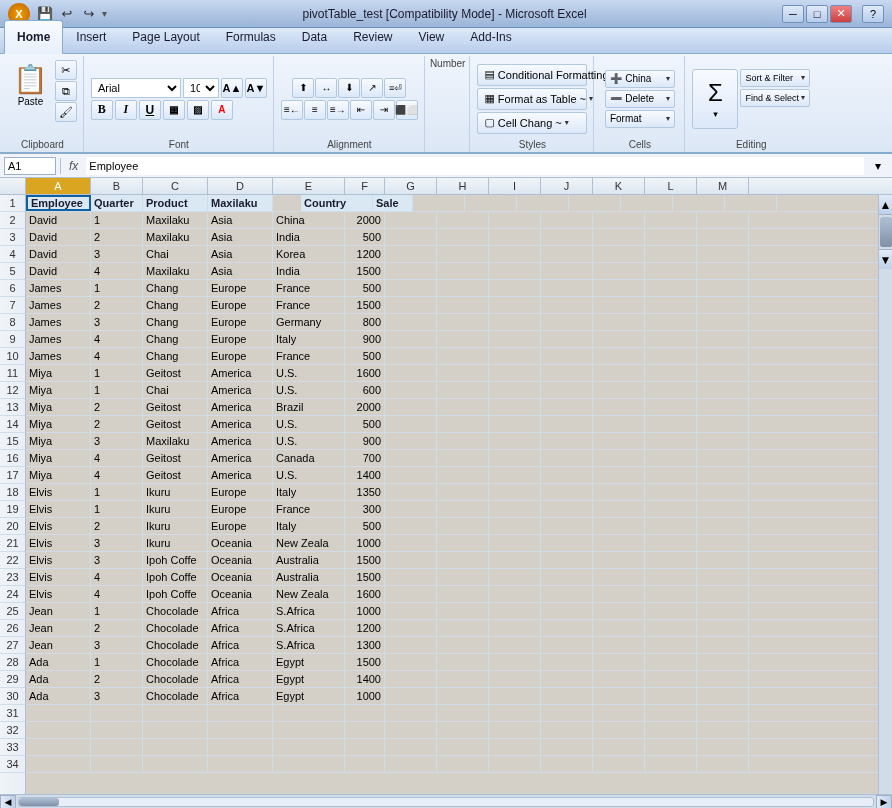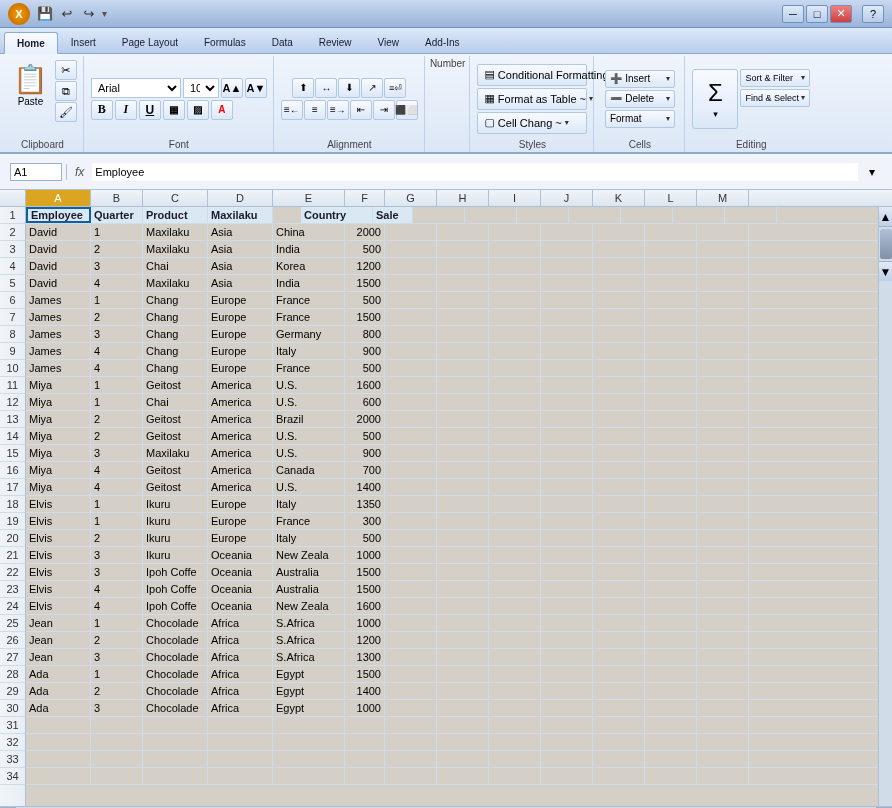--- a/index.html
+++ b/index.html
@@ -26,22 +26,22 @@
     
     .ribbon-tabs {
       height: 26px;
       background: linear-gradient(to bottom, #dce9f8, #b8ccec);
       display: flex;
       align-items: flex-end;
       padding-left: 4px;
       border-bottom: 1px solid #8aaccc;
     }
     .tab {
-      padding: 4px 12px;
-      font-size: 10px;
+      padding: 16px 12px;
+      font-size: 12px;
       cursor: pointer;
       border: 1px solid transparent;
       border-bottom: none;
       border-radius: 3px 3px 0 0;
       color: #1a1a2e;
       height: 22px;
       display: flex;
       align-items: center;
       text-align: center;
     }
@@ -188,26 +188,26 @@
     .cell-styles-btn { width: 110px; }
     
     
     .cells-group .group-content { flex-direction: column; gap: 2px; align-items: flex-start; }
     
     
     .editing-group .group-content { flex-direction: column; gap: 2px; align-items: center; }
     
     
     .formula-bar {
-      height: 36px;
+      height: 24px;
       background: #f0f4fa;
       border-bottom: 1px solid #b0c0d8;
       display: flex;
       align-items: center;
-      padding: 0 10px;
+      padding: 0 4px;
       gap: 4px;
     }
     .cell-ref-box {
       width: 52px;
       height: 18px;
       border: 1px solid #9ab0cc;
       background: white;
       font-size: 11px;
       padding: 0 3px;
       display: flex; align-items: center;
@@ -347,20 +347,21 @@
 <div class="title-bar">
   <div class="title-bar-left">
     <div class="office-logo">X</div>
     <div class="quick-access">
       <button class="qa-btn">💾</button>
       <button class="qa-btn">↩</button>
       <button class="qa-btn">↪</button>
       <span style="font-size:10px;color:#555;">▾</span>
     </div>
   </div>
+  <div class="title-text">pivotTable_test [Compatibility Mode] - Microsoft Excel</div>
   <div class="window-controls">
     <button class="win-btn">─</button>
     <button class="win-btn">□</button>
     <button class="win-btn" style="background:linear-gradient(to bottom,#f08080,#cc4040);color:white;">✕</button>
     <div style="width:2px;"></div>
     <button class="win-btn" style="margin-left:4px;">?</button>
   </div>
 </div>
 
 <div class="ribbon-tabs">
@@ -457,21 +458,21 @@
         <span>Cell Chang ~</span>
         <span class="dropdown-arrow">▾</span>
       </button>
     </div>
     <span class="group-label">Styles</span>
   </div>
 
   <div class="ribbon-group cells-group" style="min-width:90px;">
     <div class="group-content" style="flex-direction:column;gap:2px;align-items:flex-start;">
       <button class="idf-btn">
-        <span>➕ Insert</span>
+        <span>➕ China</span>
         <span class="dropdown-arrow">▾</span>
       </button>
       <button class="idf-btn">
         <span>➖ Delete</span>
         <span class="dropdown-arrow">▾</span>
       </button>
       <button class="idf-btn">
         <span>Format</span>
         <span class="dropdown-arrow">▾</span>
       </button>

